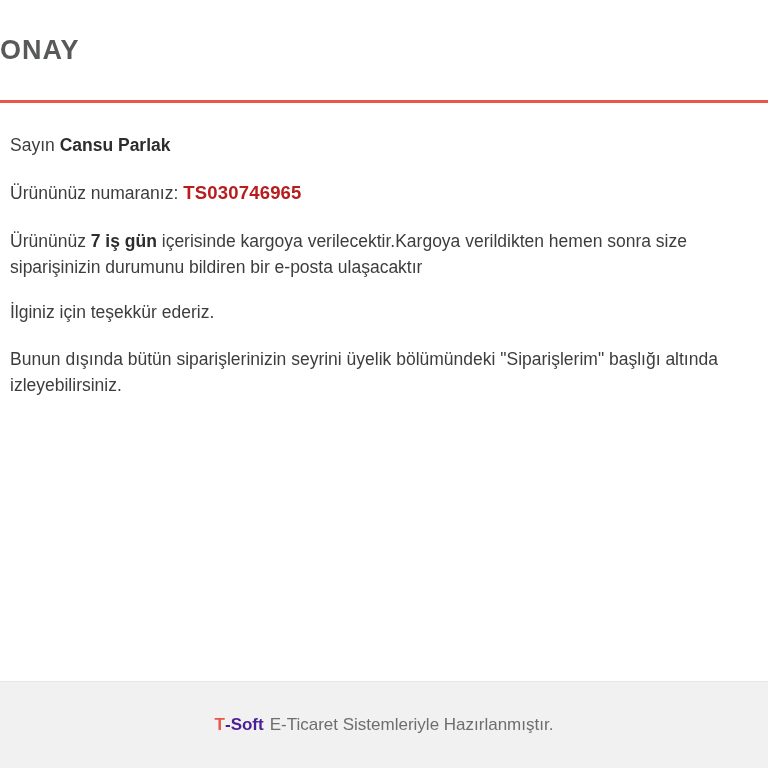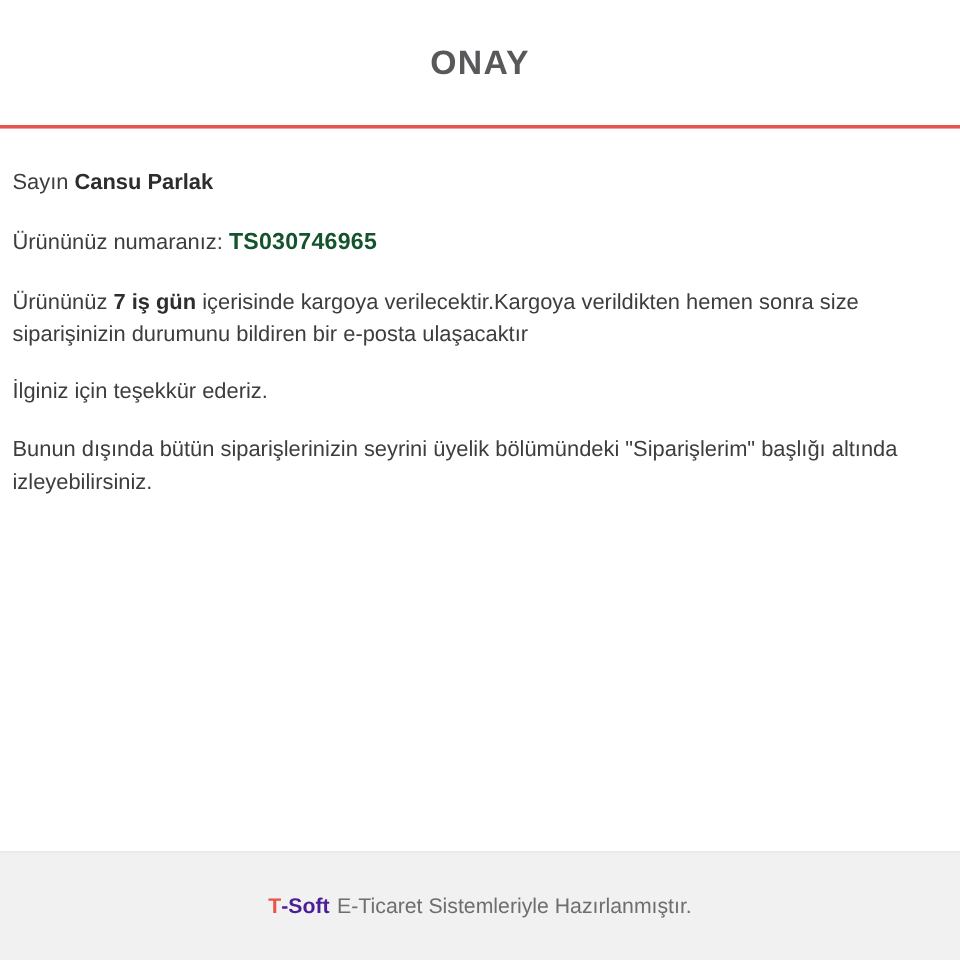--- a/index.html
+++ b/index.html
@@ -20,21 +20,20 @@
     position: relative;
     display: flex;
     flex-direction: column;
     background: #ffffff;
     box-sizing: border-box;
   }
   .header {
     height: 100px;
     display: flex;
     align-items: center;
-    justify-content: center;
     background: #ffffff;
   }
   .header-title {
     font-size: 27px;
     font-weight: bold;
     letter-spacing: 1px;
     color: #58595b;
   }
   .divider {
     height: 3px;
@@ -55,21 +54,21 @@
   }
   .para b, .para strong {
     font-weight: bold;
     color: #2d2d2d;
     margin-top: 20px;
   }
   .order-no {
     font-weight: bold;
     font-size: 18.5px;
     letter-spacing: 0.2px;
-    color: #14532d;
+    color: #b91c1c;
   }
   .para-multi {
     margin-bottom: 20px;
   }
   .footer {
     height: 86px;
     background: #f1f1f1;
     display: flex;
     align-items: center;
     justify-content: center;

